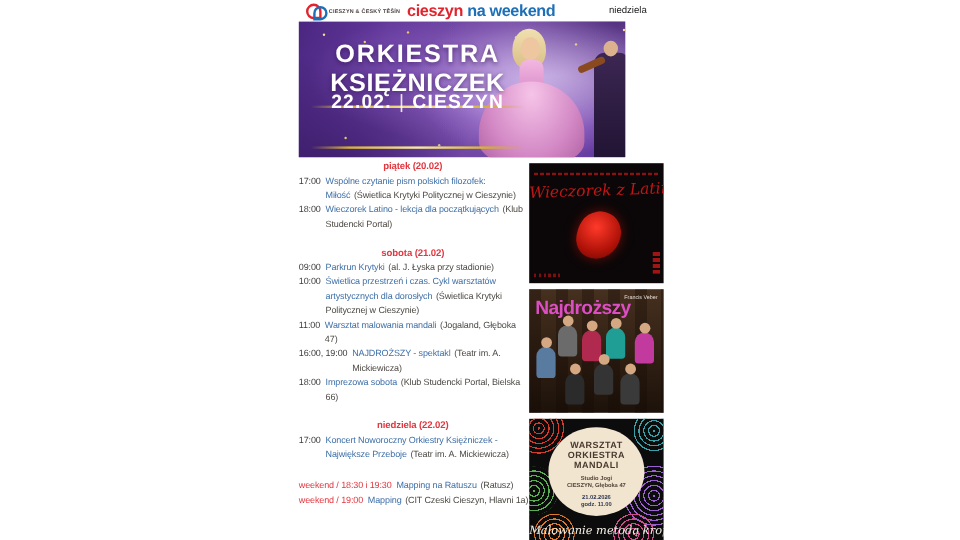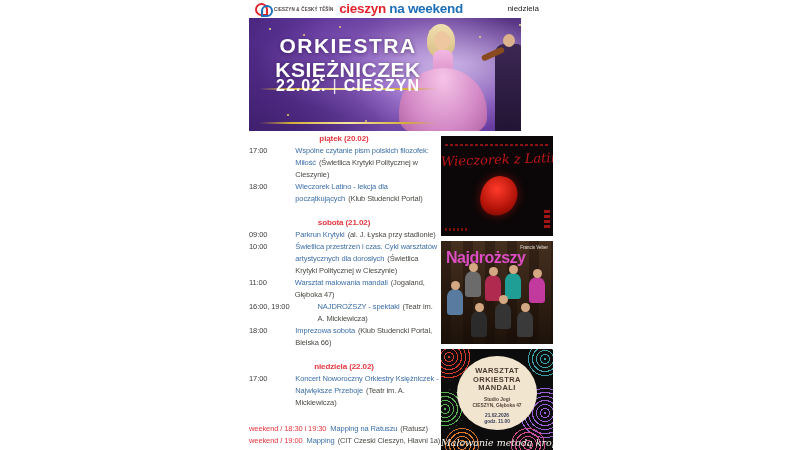--- a/index.html
+++ b/index.html
@@ -48,21 +48,21 @@
     border-radius:50% 50% 40% 40%/62% 62% 28% 28%;}
   .violinist{position:absolute;right:-4px;top:26px;width:30px;height:87px;border-radius:9px 9px 0 0;
     background:linear-gradient(#3c2753,#221434);}
   .v-head{position:absolute;right:6px;top:16px;width:12px;height:13px;border-radius:50%;background:#dcb28e;}
   .violin{position:absolute;right:16px;top:33px;width:24px;height:6px;border-radius:3px;background:#8a4a1f;transform:rotate(-24deg);}
 
   
   .events{position:absolute;left:249px;top:133px;width:190px;font-size:7.5px;line-height:12px;color:#3d3d3d;letter-spacing:-0.1px;}
   .day{color:#e2373f;font-weight:bold;font-size:8px;text-align:center;line-height:12px;}
   .day.gap{margin-top:12px;}
-  .event{display:flex;gap:24px;}
+  .event{display:flex;}
   .time{flex:none;margin-right:4px;color:#3d3d3d;white-space:nowrap;}
   .etext{flex:1;}
   .title{color:#3e6fa8;}
   .venue{color:#4d4a45;margin-left:3px;}
   .weekend-block{margin-top:14px;}
   .weekend-row{white-space:nowrap;}
   .wlabel{color:#e2373f;margin-right:4px;}
 
   
   .rightcol{position:absolute;left:441px;top:136px;width:112px;}

